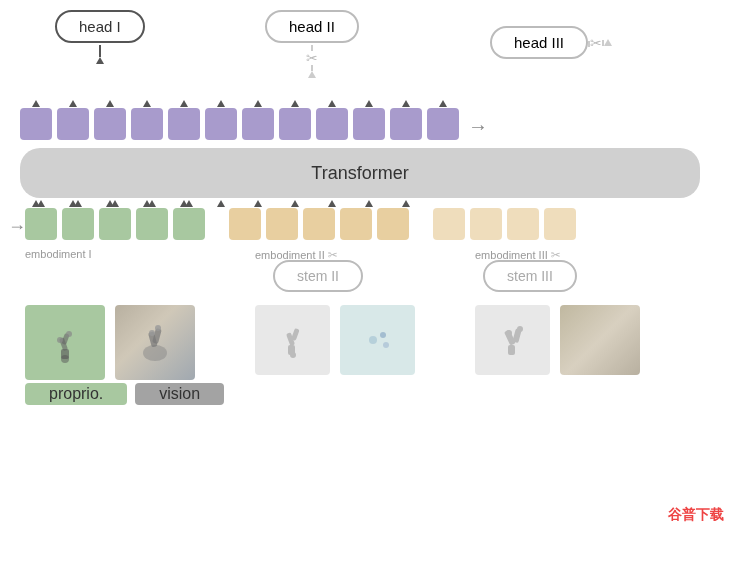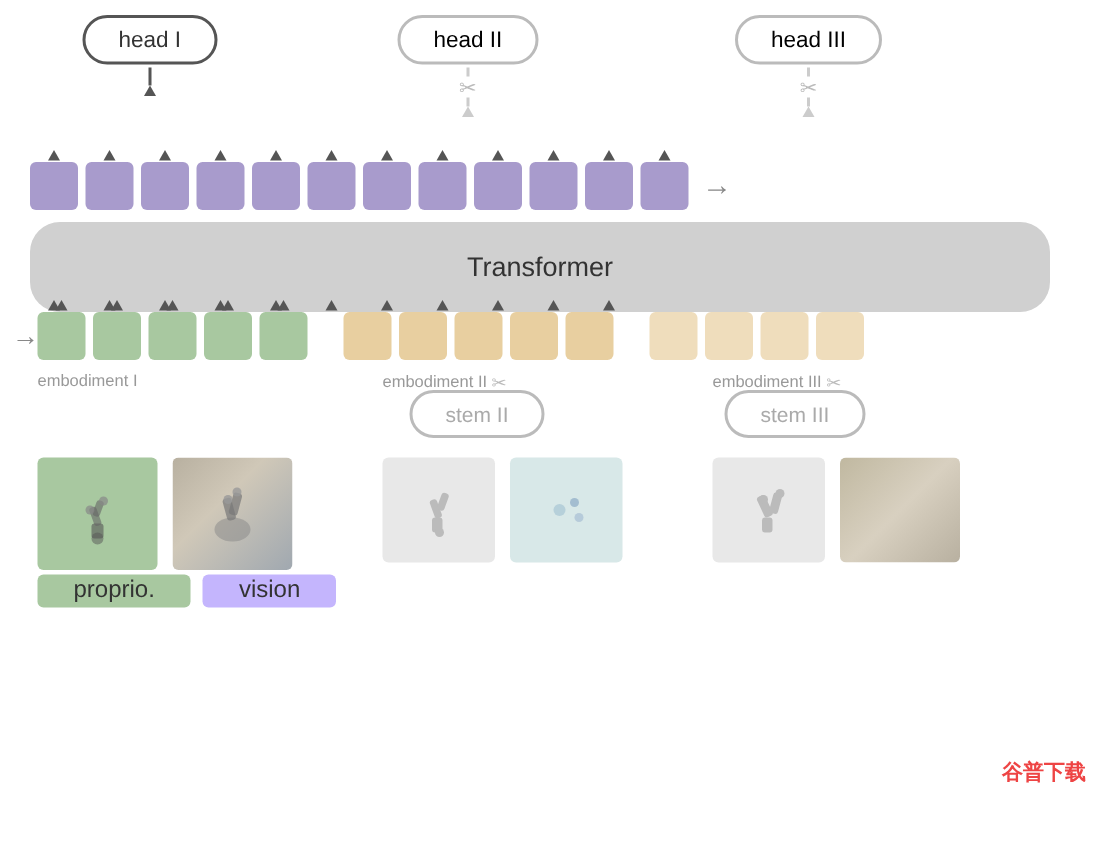--- a/index.html
+++ b/index.html
@@ -81,21 +81,21 @@
     }
 
     
     .caption-badge {
       border-radius: 4px;
       font-size: 16px;
       padding: 2px 24px;
       text-align: center;
     }
     .caption-badge.green-bg { background: #a8c8a0; color: #333; }
-    .caption-badge.peach-bg { background: #c4b5fd; color: #333; }
+    .caption-badge.peach-bg { background: #a3a3a3; color: #333; }
 
     
     .watermark {
       position: absolute;
       bottom: 6px;
       right: 16px;
       font-size: 14px;
       color: #e44;
       font-weight: bold;
     }
@@ -122,21 +122,21 @@
 
   <div style="position:absolute; left:265px; top:10px; display:flex; flex-direction:column; align-items:center;">
     <div class="head-box inactive">head II</div>
     <div style="width:2px; height:6px; background:#ccc; margin-top:2px;"></div>
 
     <div style="color:#bbb; font-size:14px; line-height:1;">✂</div>
     <div style="width:2px; height:6px; background:#ccc;"></div>
     <div style="width:0; height:0; border-left:4px solid transparent; border-right:4px solid transparent; border-bottom:7px solid #ccc; position:relative;"></div>
   </div>
 
-  <div style="position:absolute; left:490px; top:10px; display:flex; flex-direction:column; align-items:center;">
+  <div style="position:absolute; left:490px; top:26px; display:flex; flex-direction:row; align-items:center;">
     <div class="head-box inactive">head III</div>
     <div style="width:2px; height:6px; background:#ccc; margin-top:2px;"></div>
     <div style="color:#bbb; font-size:14px; line-height:1;">✂</div>
     <div style="width:2px; height:6px; background:#ccc;"></div>
     <div style="width:0; height:0; border-left:4px solid transparent; border-right:4px solid transparent; border-bottom:7px solid #ccc; position:relative;"></div>
   </div>
 
   <div style="position:absolute; top:108px; left:20px; display:flex; align-items:center; gap:5px;">
 
     <div class="token purple"></div>
@@ -187,21 +187,21 @@
         <div style="width:0;height:0;border-left:4px solid transparent;border-right:4px solid transparent;border-bottom:7px solid #555;"></div>
       </div>
     <div style="width:32px; display:flex; justify-content:center;">
         <div style="width:0;height:0;border-left:4px solid transparent;border-right:4px solid transparent;border-bottom:7px solid #555;"></div>
       </div>
     <div style="width:32px; display:flex; justify-content:center;">
         <div style="width:0;height:0;border-left:4px solid transparent;border-right:4px solid transparent;border-bottom:7px solid #555;"></div>
       </div>
   </div>
 
-  <div class="transformer-box" style="left:20px; top:148px; width:680px; height:60px;">
+  <div class="transformer-box" style="left:20px; top:148px; width:680px; height:50px;">
     <span>Transformer</span>
   </div>
 
   <div style="position:absolute; top:200px; left:20px; display:flex; gap:5px;">
     <div style="width:32px; display:flex; justify-content:center;">
         <div style="width:0;height:0;border-left:4px solid transparent;border-right:4px solid transparent;border-bottom:7px solid #555;"></div>
       </div>
     <div style="width:32px; display:flex; justify-content:center;">
         <div style="width:0;height:0;border-left:4px solid transparent;border-right:4px solid transparent;border-bottom:7px solid #555;"></div>
       </div>

